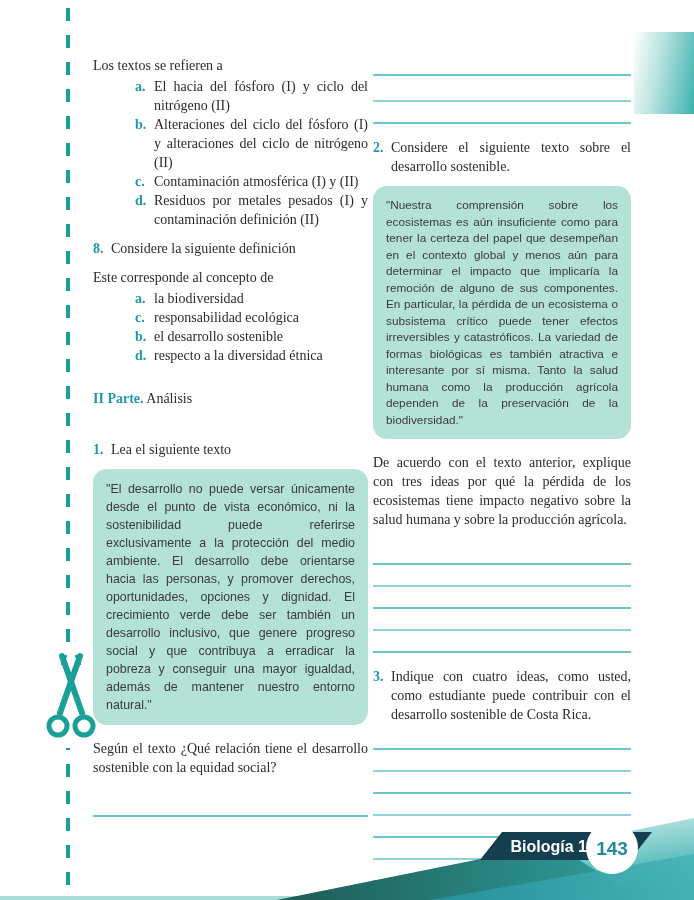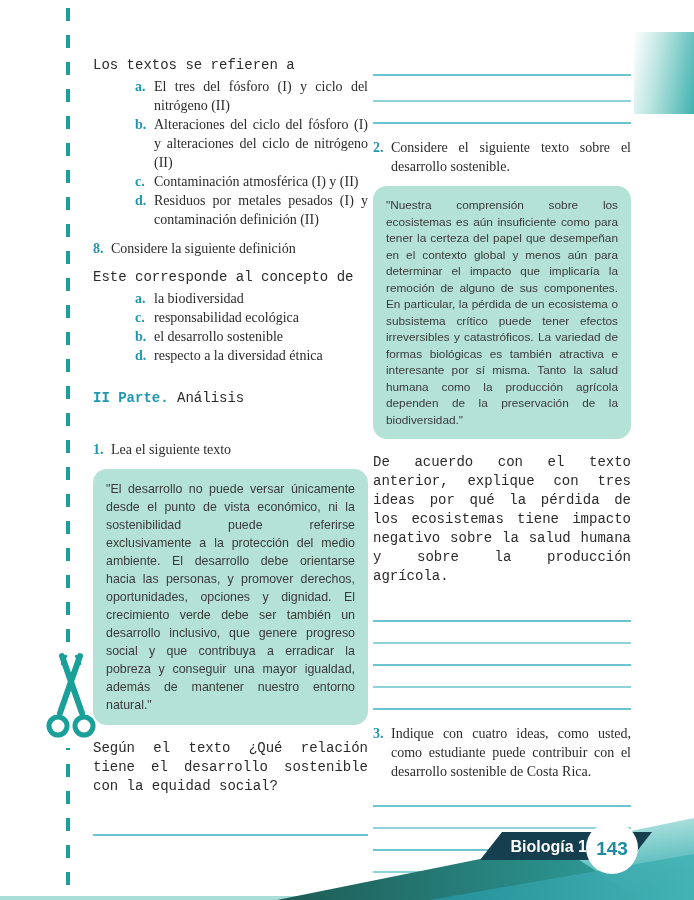--- a/index.html
+++ b/index.html
@@ -15,21 +15,21 @@
   .scissors{position:absolute;left:45px;top:650px;width:52px;height:98px;background:#ffffff;}
   .topbar{
     position:absolute;left:634px;top:32px;width:60px;height:82px;
     background:linear-gradient(100deg,#ffffff 0%,#b9e4e0 40%,#3fb2af 100%);
   }
   .footer-art{position:absolute;left:0;bottom:0;width:694px;height:92px;}
   
   .col{position:absolute;top:56px;font-size:14px;line-height:19px;}
   .col.left{left:93px;width:275px;}
   .col.right{left:373px;width:258px;top:62px;}
-  p{margin:0;font-family:Liberation Mono, monospace;}
+  p{margin:0;}
   .just{text-align:justify;}
   .accent{color:#2196ad;font-weight:bold;}
   
   .opts{margin:2px 0 10px 42px;}
   .opt{display:flex;}
   .opt .letter{width:19px;flex:0 0 19px;color:#2196ad;font-weight:bold;}
   .opt .otext{flex:1;text-align:justify;}
   
   .qline{display:flex;margin:8px 0 10px 0;}
   .qline .qnum{flex:0 0 18px;color:#2196ad;font-weight:bold;}
@@ -69,21 +69,21 @@
 </div>
 
 <div class="topbar"></div>
 
 <div class="col left">
   <p class="just">Los textos se refieren a</p>
 
   <div class="opts">
     <div class="opt">
       <span class="letter">a.</span>
-      <span class="otext">El tres del fósforo (I) y ciclo del nitrógeno (II)</span>
+      <span class="otext">El hacia del fósforo (I) y ciclo del nitrógeno (II)</span>
     </div>
     <div class="opt">
       <span class="letter">b.</span>
       <span class="otext">Alteraciones del ciclo del fósforo (I) y alteraciones del ciclo de nitrógeno (II)</span>
     </div>
     <div class="opt">
       <span class="letter">c.</span>
       <span class="otext">Contaminación atmosférica (I) y (II)</span>
     </div>
     <div class="opt">

